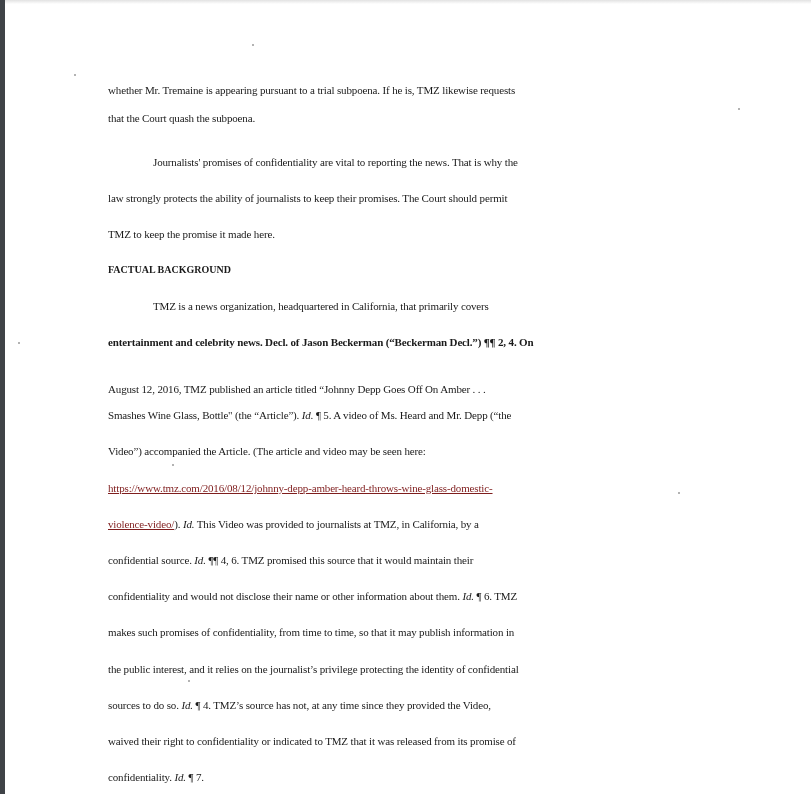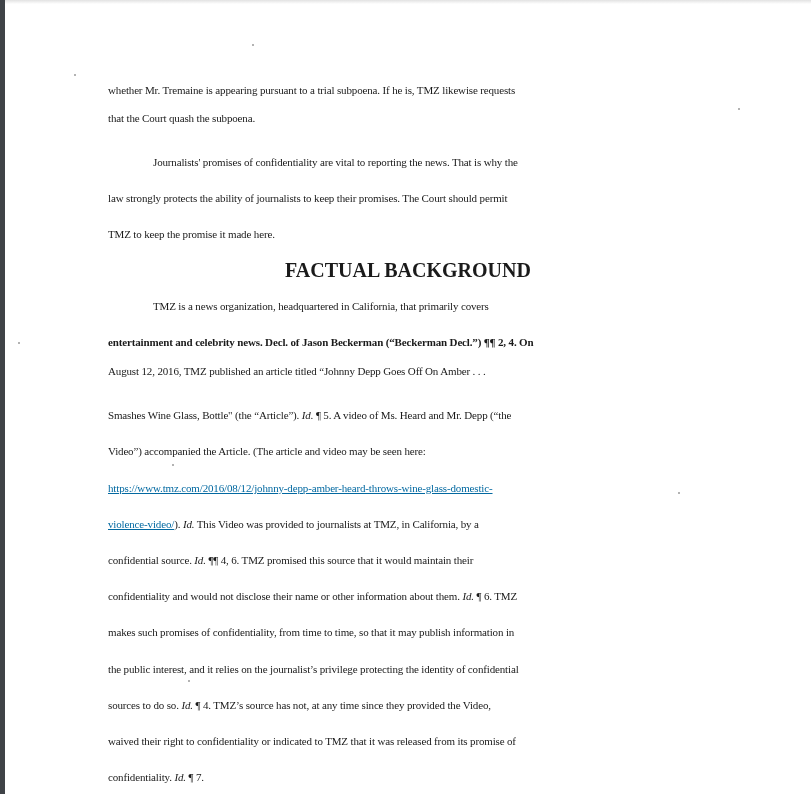--- a/index.html
+++ b/index.html
@@ -43,28 +43,27 @@
       white-space: nowrap;
       font-size: 11px;
       line-height: 20px;
       letter-spacing: -0.15px;
     }
     .indent { left: 45px; }
     .heading {
       position: absolute;
       left: 0;
       width: 600px;
-      text-align: center;
       font-weight: bold;
-      font-size: 20px;
+      font-size: 10px;
       line-height: 20px;
     }
     .link {
       text-decoration: underline;
-      color: #0369a1;
+      color: #7f1d1d;
       cursor: pointer;
     }
     .cite { font-style: italic; }
     .speck {
       position: absolute;
       width: 2px;
       height: 2px;
       background: #9a9a9a;
       border-radius: 1px;
     }
@@ -89,21 +88,21 @@
   <div class="line" style="top:32px;">that the Court quash the subpoena.</div>
 
   <div class="line indent" style="top:76px;">Journalists' promises of confidentiality are vital to reporting the news.  That is why the</div>
   <div class="line" style="top:112px;">law strongly protects the ability of journalists to keep their promises.  The Court should permit</div>
   <div class="line" style="top:148px;">TMZ to keep the promise it made here.</div>
 
   <div class="heading" style="top:184px;">FACTUAL BACKGROUND</div>
 
   <div class="line indent" style="top:220px;">TMZ is a news organization, headquartered in California, that primarily covers</div>
   <div class="line" style="top:256px;font-weight:bold;">entertainment and celebrity news.  Decl. of Jason Beckerman (“Beckerman Decl.”) ¶¶ 2, 4.  On</div>
-  <div class="line" style="top:285px;">August 12, 2016, TMZ published an article titled “Johnny Depp Goes Off On Amber . . .</div>
+  <div class="line" style="top:303px;">August 12, 2016, TMZ published an article titled “Johnny Depp Goes Off On Amber . . .</div>
   <div class="line" style="top:329px;">
     <span>Smashes Wine Glass, Bottle" (the “Article”).  </span><span class="cite">Id.</span><span> ¶ 5.  A video of Ms. Heard and Mr. Depp (“the</span>
   </div>
   <div class="line" style="top:365px;">Video”) accompanied the Article.  (The article and video may be seen here:</div>
   <div class="line" style="top:402px;">
     <span class="link">https://www.tmz.com/2016/08/12/johnny-depp-amber-heard-throws-wine-glass-domestic-</span>
   </div>
   <div class="line" style="top:438px;">
     <span class="link">violence-video/</span><span>).  </span><span class="cite">Id.</span><span>  This Video was provided to journalists at TMZ, in California, by a</span>
   </div>

